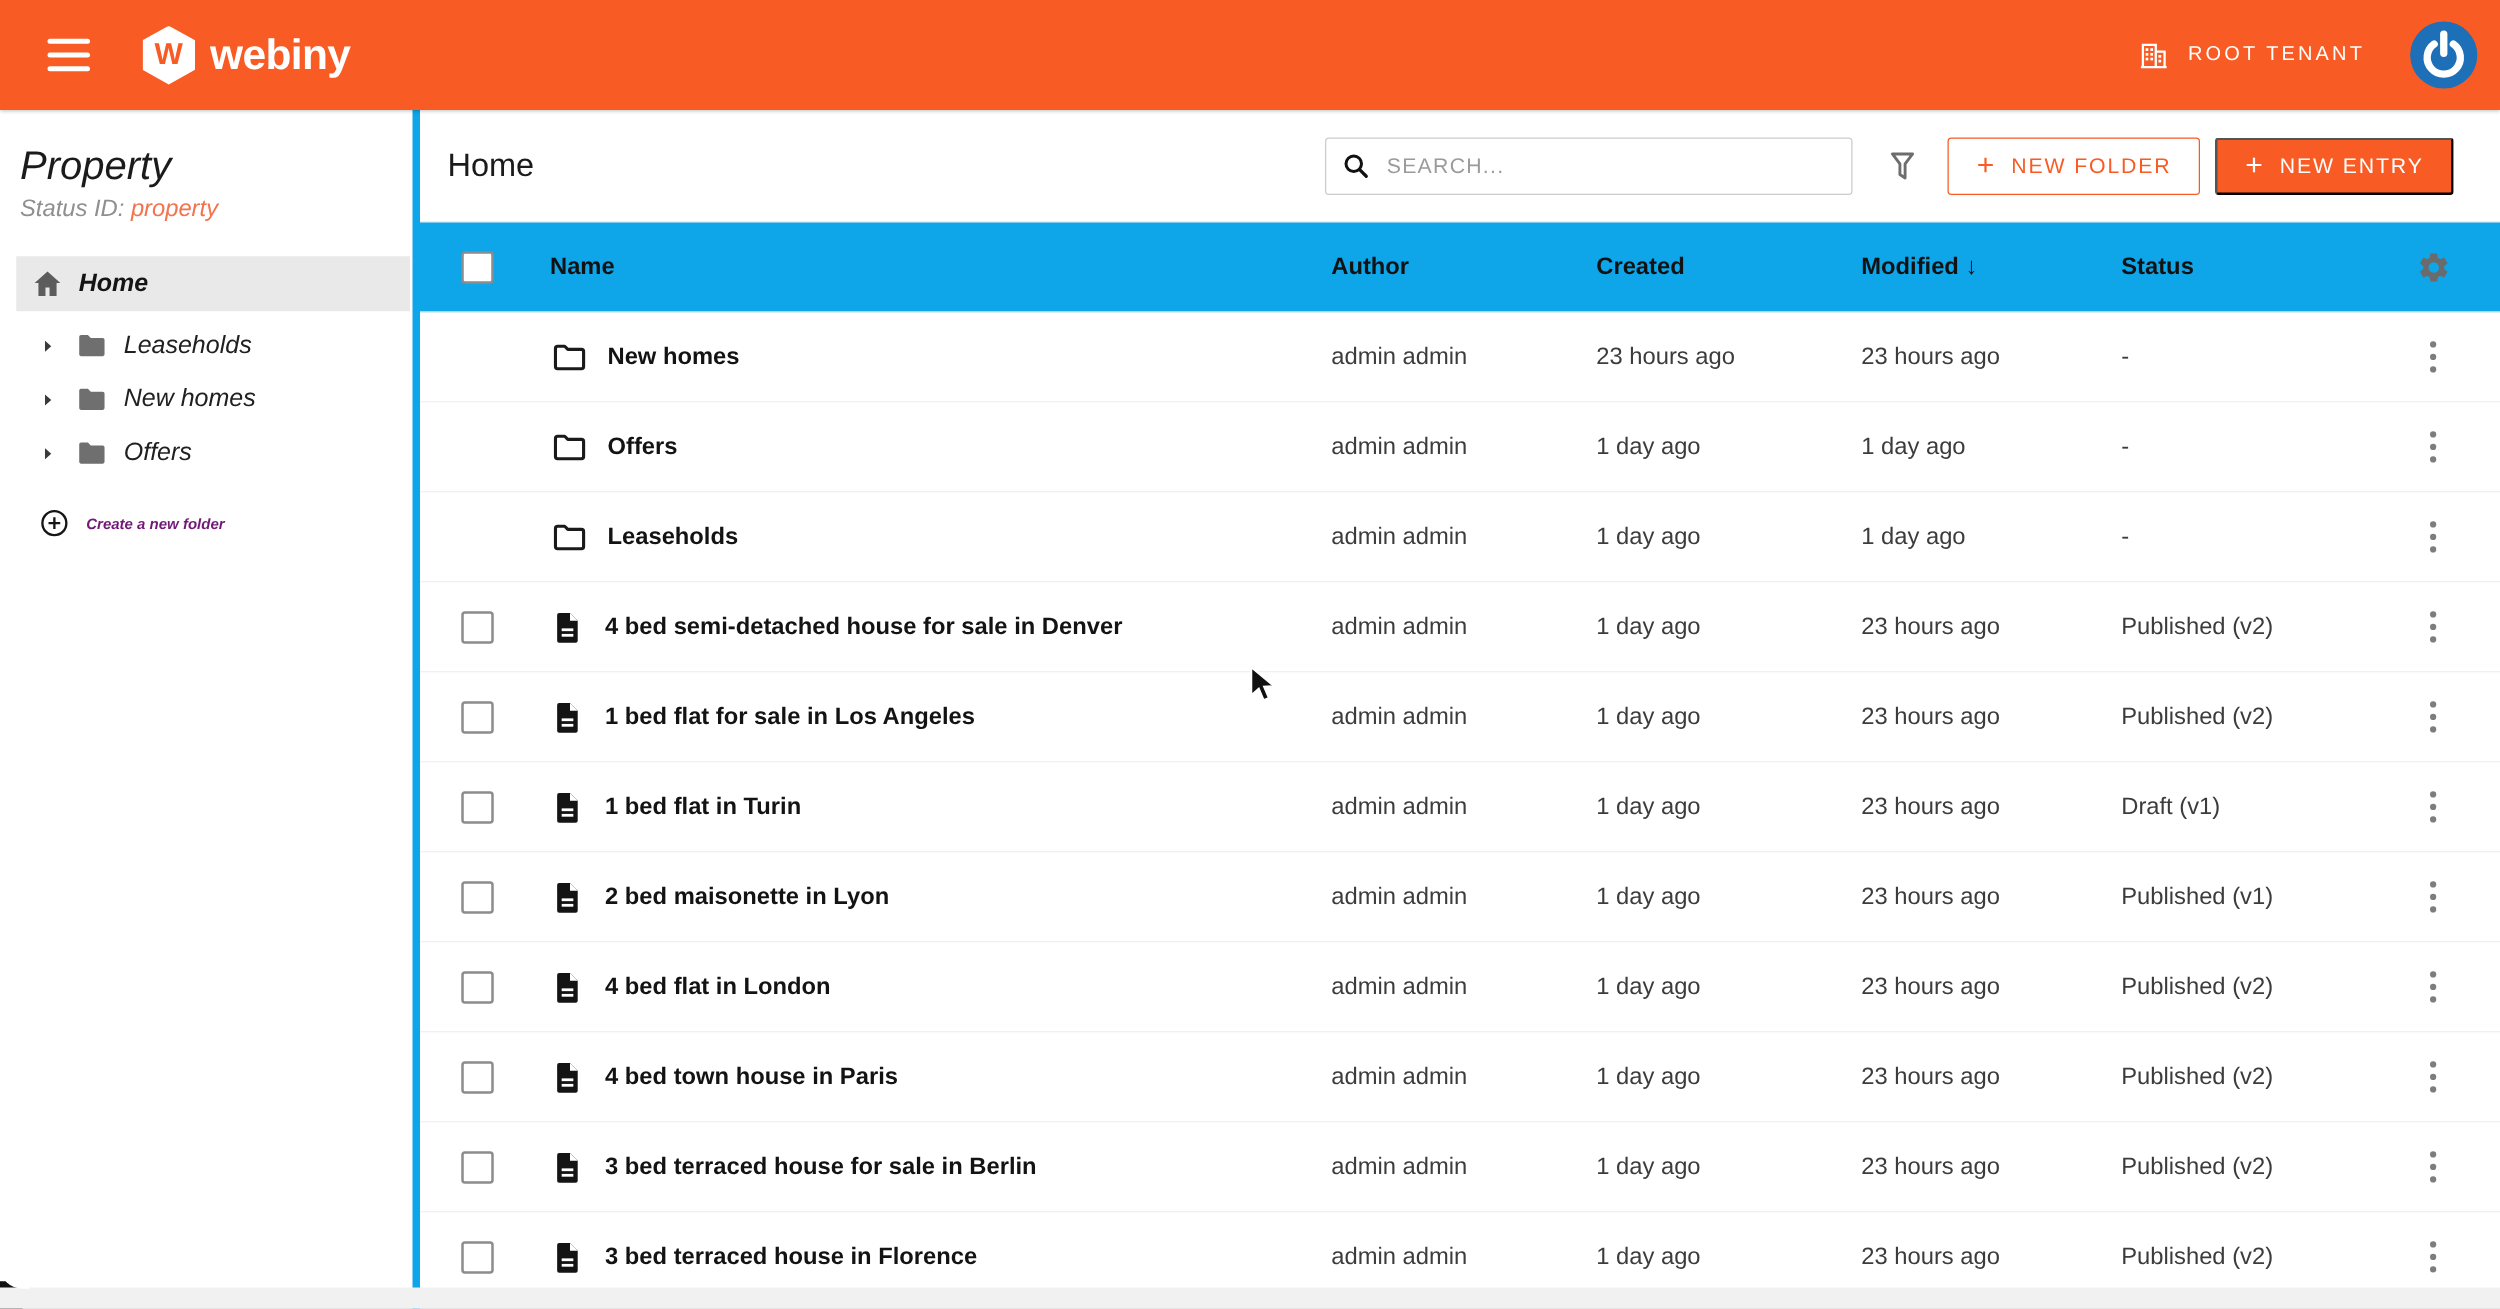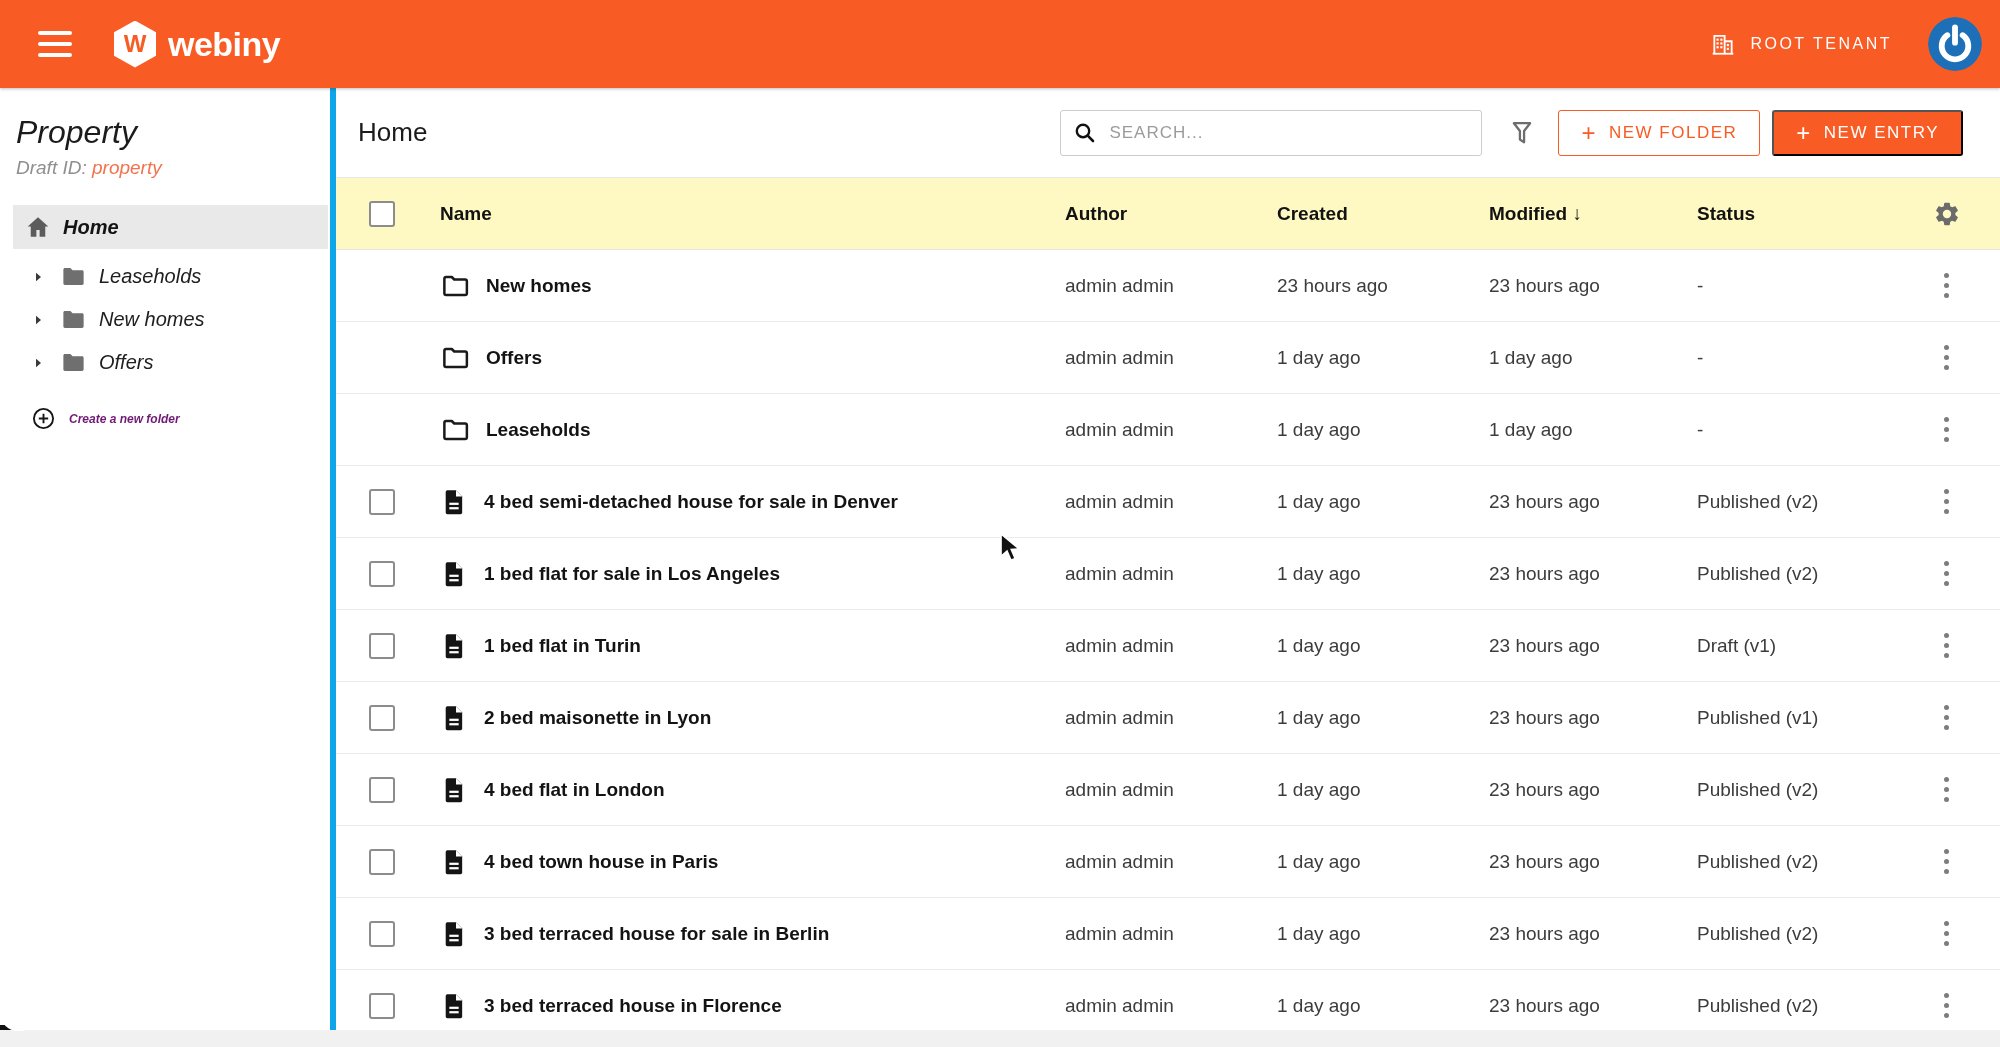--- a/index.html
+++ b/index.html
@@ -54,21 +54,21 @@
   .searchbox input::placeholder { color:#9b9b9b; }
   .funnel { margin:0 22px 0 26px; display:flex; cursor:pointer; }
   .btn { height:46px; display:flex; align-items:center; justify-content:center; border-radius:3px;
     font-size:17px; letter-spacing:1.5px; font-weight:500; cursor:pointer; padding:0 22px; white-space:nowrap; }
   .btn .plus { font-size:24px; font-weight:400; margin-right:12px; line-height:1; }
   .btn-outline { border:1px solid var(--accent,#f85b24); color:var(--accent,#f85b24); background:#fff; }
   .btn-filled { background:var(--accent,#f85b24); color:#fff; margin-left:12px; }
 
   
   .cols { display:grid; grid-template-columns:107px 625px 212px 212px 208px 196px 1fr; align-items:center; }
-  .thead { height:72px; border-bottom:1px solid #e4e4e4; background:#fef9c3; }
+  .thead { height:72px; border-bottom:1px solid #e4e4e4; background:#0ea5e9; }
   .thead .hlabel { font-size:19px; font-weight:bold; color:#121212; }
   .c-check { display:flex; justify-content:flex-start; padding-left:36px; }
   .checkbox { width:26px; height:26px; border:2px solid #8c8c8c; border-radius:3px; background:#fff; cursor:pointer; }
   .c-name { display:flex; align-items:center; }
   .c-actions { display:flex; justify-content:center; }
   .trow { height:72px; border-bottom:1px solid #ececec; background:#fff; }
   .row-name { font-size:19px; font-weight:bold; color:#131313; margin-left:16px; cursor:pointer; }
   .cell { font-size:19px; color:#3c3c3c; }
   .trow .icon { display:flex; }
   .trow.is-folder .checkbox { visibility:hidden; }
@@ -124,21 +124,21 @@
         <circle cx="12" cy="12" r="12" fill="#1d70b7"></circle>
         <path d="M8.6 8.1 A5.9 5.9 0 1 0 15.4 8.1" fill="none" stroke="#fff" stroke-width="2.6" stroke-linecap="round"></path>
         <path d="M12 4.6v6.8" stroke="#fff" stroke-width="2.6" stroke-linecap="round"></path>
       </svg>
     </div>
   </header>
 
   <aside class="sidebar">
     <h1 class="sb-title">Property</h1>
     <div class="sb-model">
-      <span>Draft ID:</span>
+      <span>Status ID:</span>
       <span class="mid">property</span>
     </div>
     <div class="sb-home">
       <span class="home-ic">
         <svg width="26" height="26" viewBox="0 0 24 24">
             <path d="M12 3l9.5 8.5h-2.8V21h-5.2v-6.2H10.5V21H5.3v-9.5H2.5z" fill="#5c5c5c"></path>
           </svg>
       </span>
       <span class="lbl">Home</span>
     </div>

